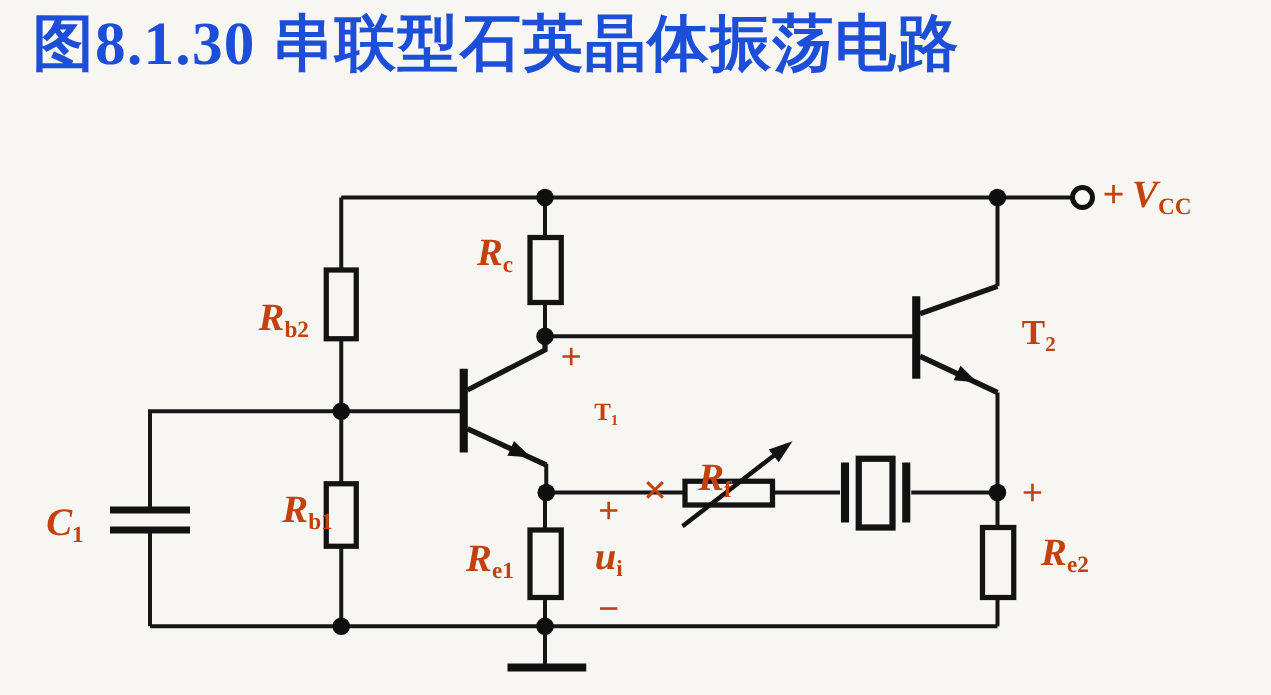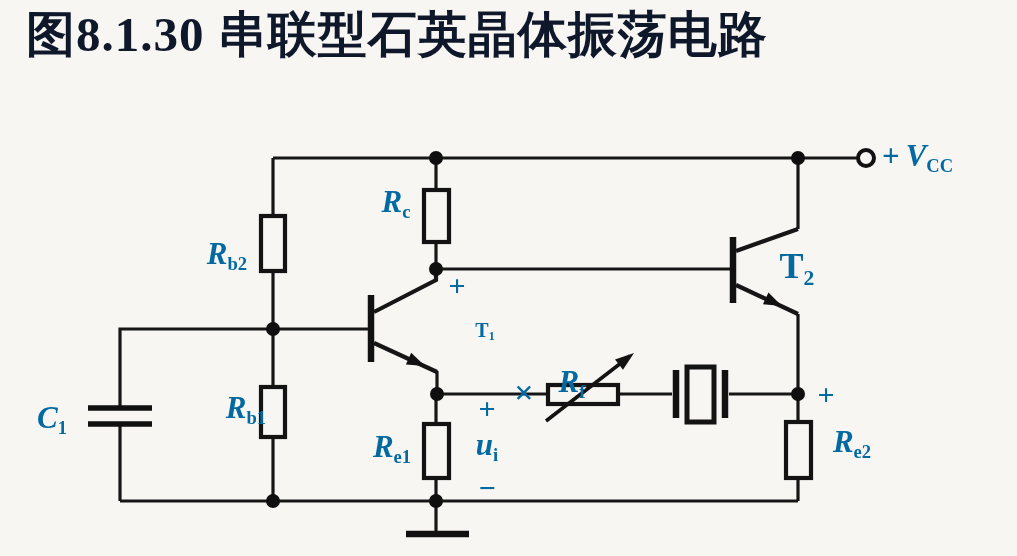--- a/index.html
+++ b/index.html
@@ -7,27 +7,27 @@
     position:relative;
     width:1017px;height:556px;
     background:#f7f6f3;
     overflow:hidden;
     font-family:"Liberation Serif","DejaVu Serif",serif;
     color:#141414;
   }
   .title{
     position:absolute;left:26px;top:2px;width:970px;
     font-size:49px;font-weight:bold;letter-spacing:1px;
-    white-space:nowrap;color:#0f172a;
+    white-space:nowrap;color:#1d4ed8;
   }
   svg.circuit{position:absolute;left:0;top:0;}
   .lbl{
     position:absolute;transform:translate(-50%,-50%);
     font-weight:bold;font-size:31px;line-height:1;
-    white-space:nowrap;color:#0369a1;
+    white-space:nowrap;color:#c2410c;
   }
   .lbl i{font-style:italic;}
   .lbl.upright i{font-style:normal;}
   .lbl sub{
     font-size:0.60em;font-style:normal;font-weight:bold;
     vertical-align:-0.30em;letter-spacing:0;
   }
   .sign{font-size:30px;}
   .cross{font-size:34px;font-weight:bold;}
   .vcc{transform:translate(0,-50%);}
@@ -124,21 +124,21 @@
   <div class="lbl" style="left:392px;top:449px"><i>R</i><sub>e1</sub></div>
 
   <div class="lbl" style="left:572px;top:384px"><i>R</i><sub>f</sub></div>
 
   <div class="lbl" style="left:852px;top:444px"><i>R</i><sub>e2</sub></div>
 
   <div class="lbl" style="left:52px;top:420px"><i>C</i><sub>1</sub></div>
 
   <div class="lbl upright" style="left:485px;top:331px;font-size:20px"><i>T</i><sub>1</sub></div>
 
-  <div class="lbl upright" style="left:797px;top:269px;font-size:36px"><i>T</i><sub>2</sub></div>
+  <div class="lbl upright" style="left:831px;top:269px;font-size:28px"><i>T</i><sub>2</sub></div>
 
   <div class="lbl" style="left:487px;top:447px"><i>u</i><sub>i</sub></div>
   <div class="lbl sign" style="left:487px;top:409px">+</div>
   <div class="lbl sign" style="left:487px;top:488px">−</div>
 
   <div class="lbl sign" style="left:457px;top:286px">+</div>
   <div class="lbl sign" style="left:826px;top:395px">+</div>
   <div class="lbl cross" style="left:524px;top:393px">×</div>
 
   <div class="lbl vcc" style="left:882px;top:158px"><span class="plus">+</span><i>V</i><sub>CC</sub></div>

